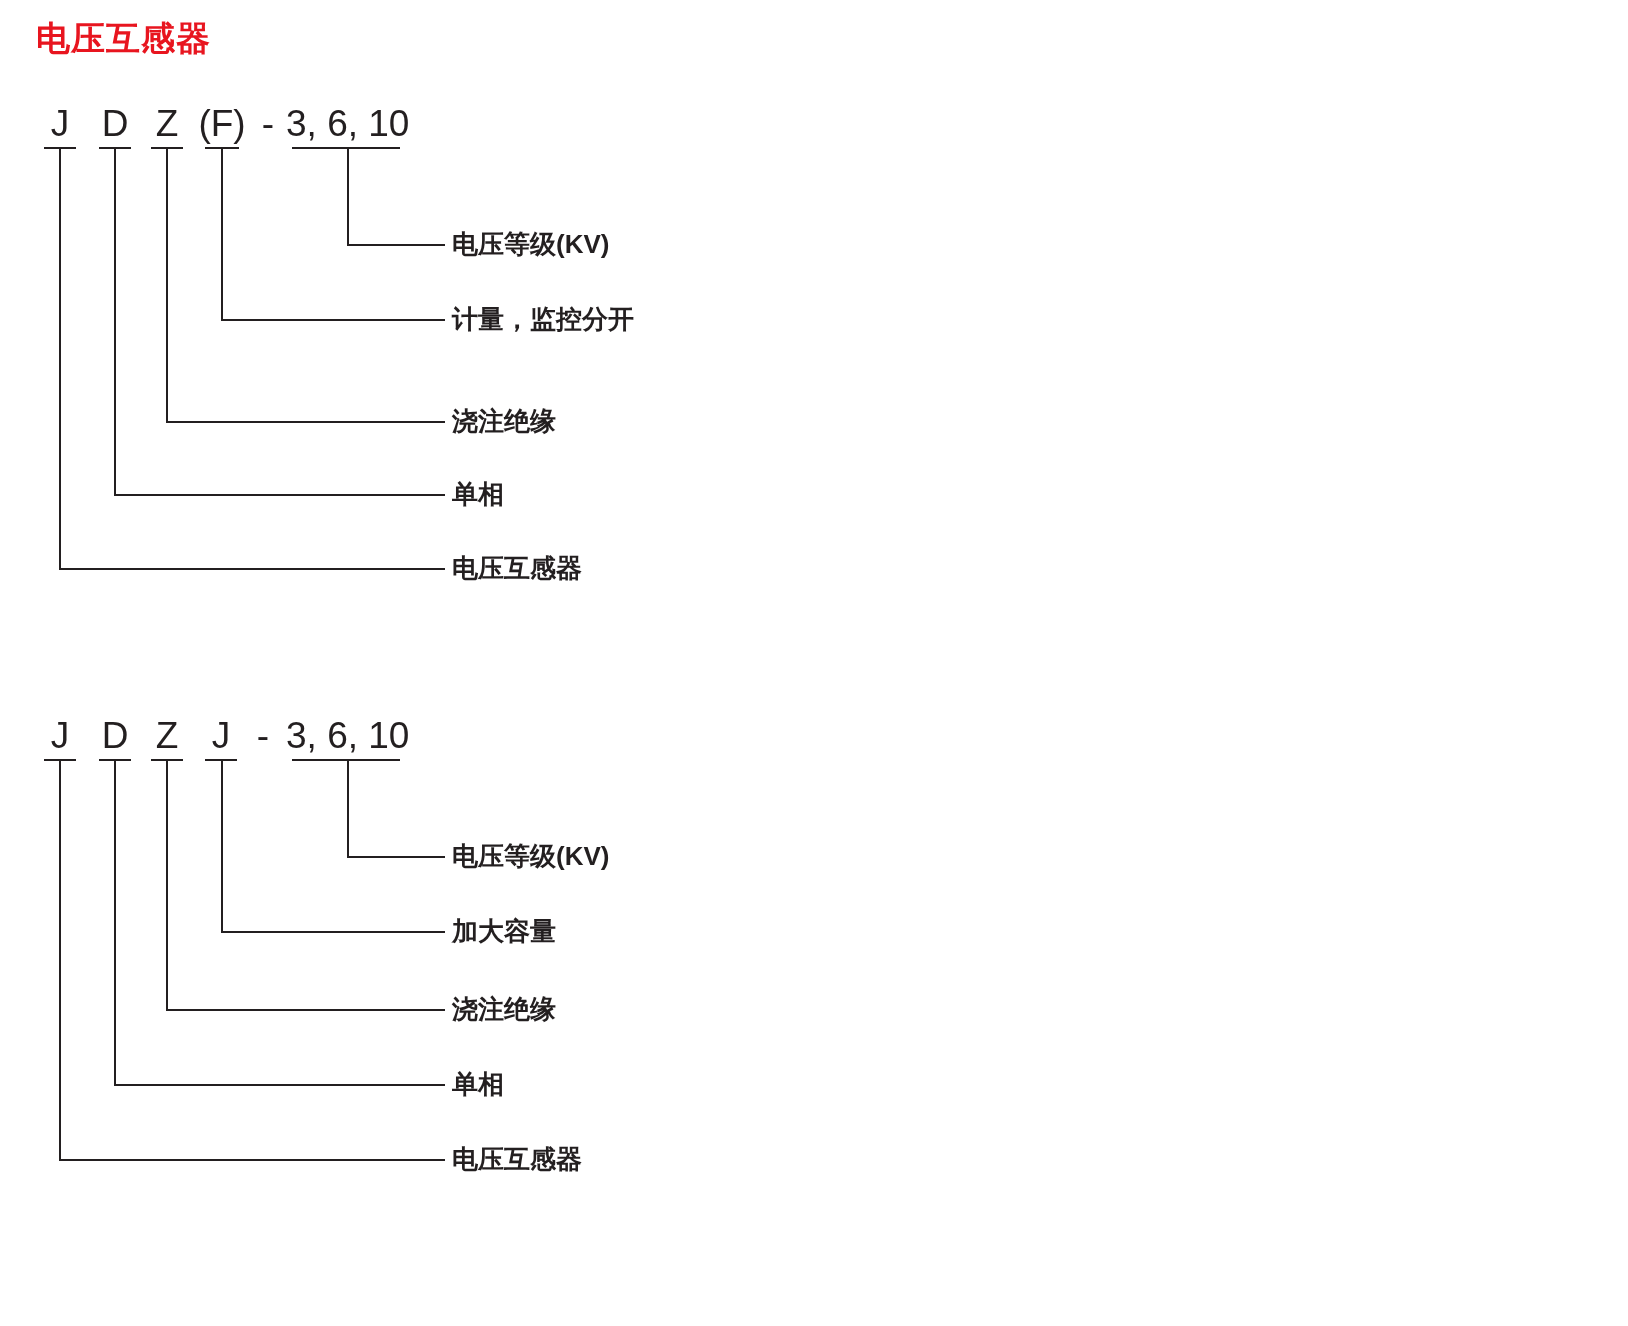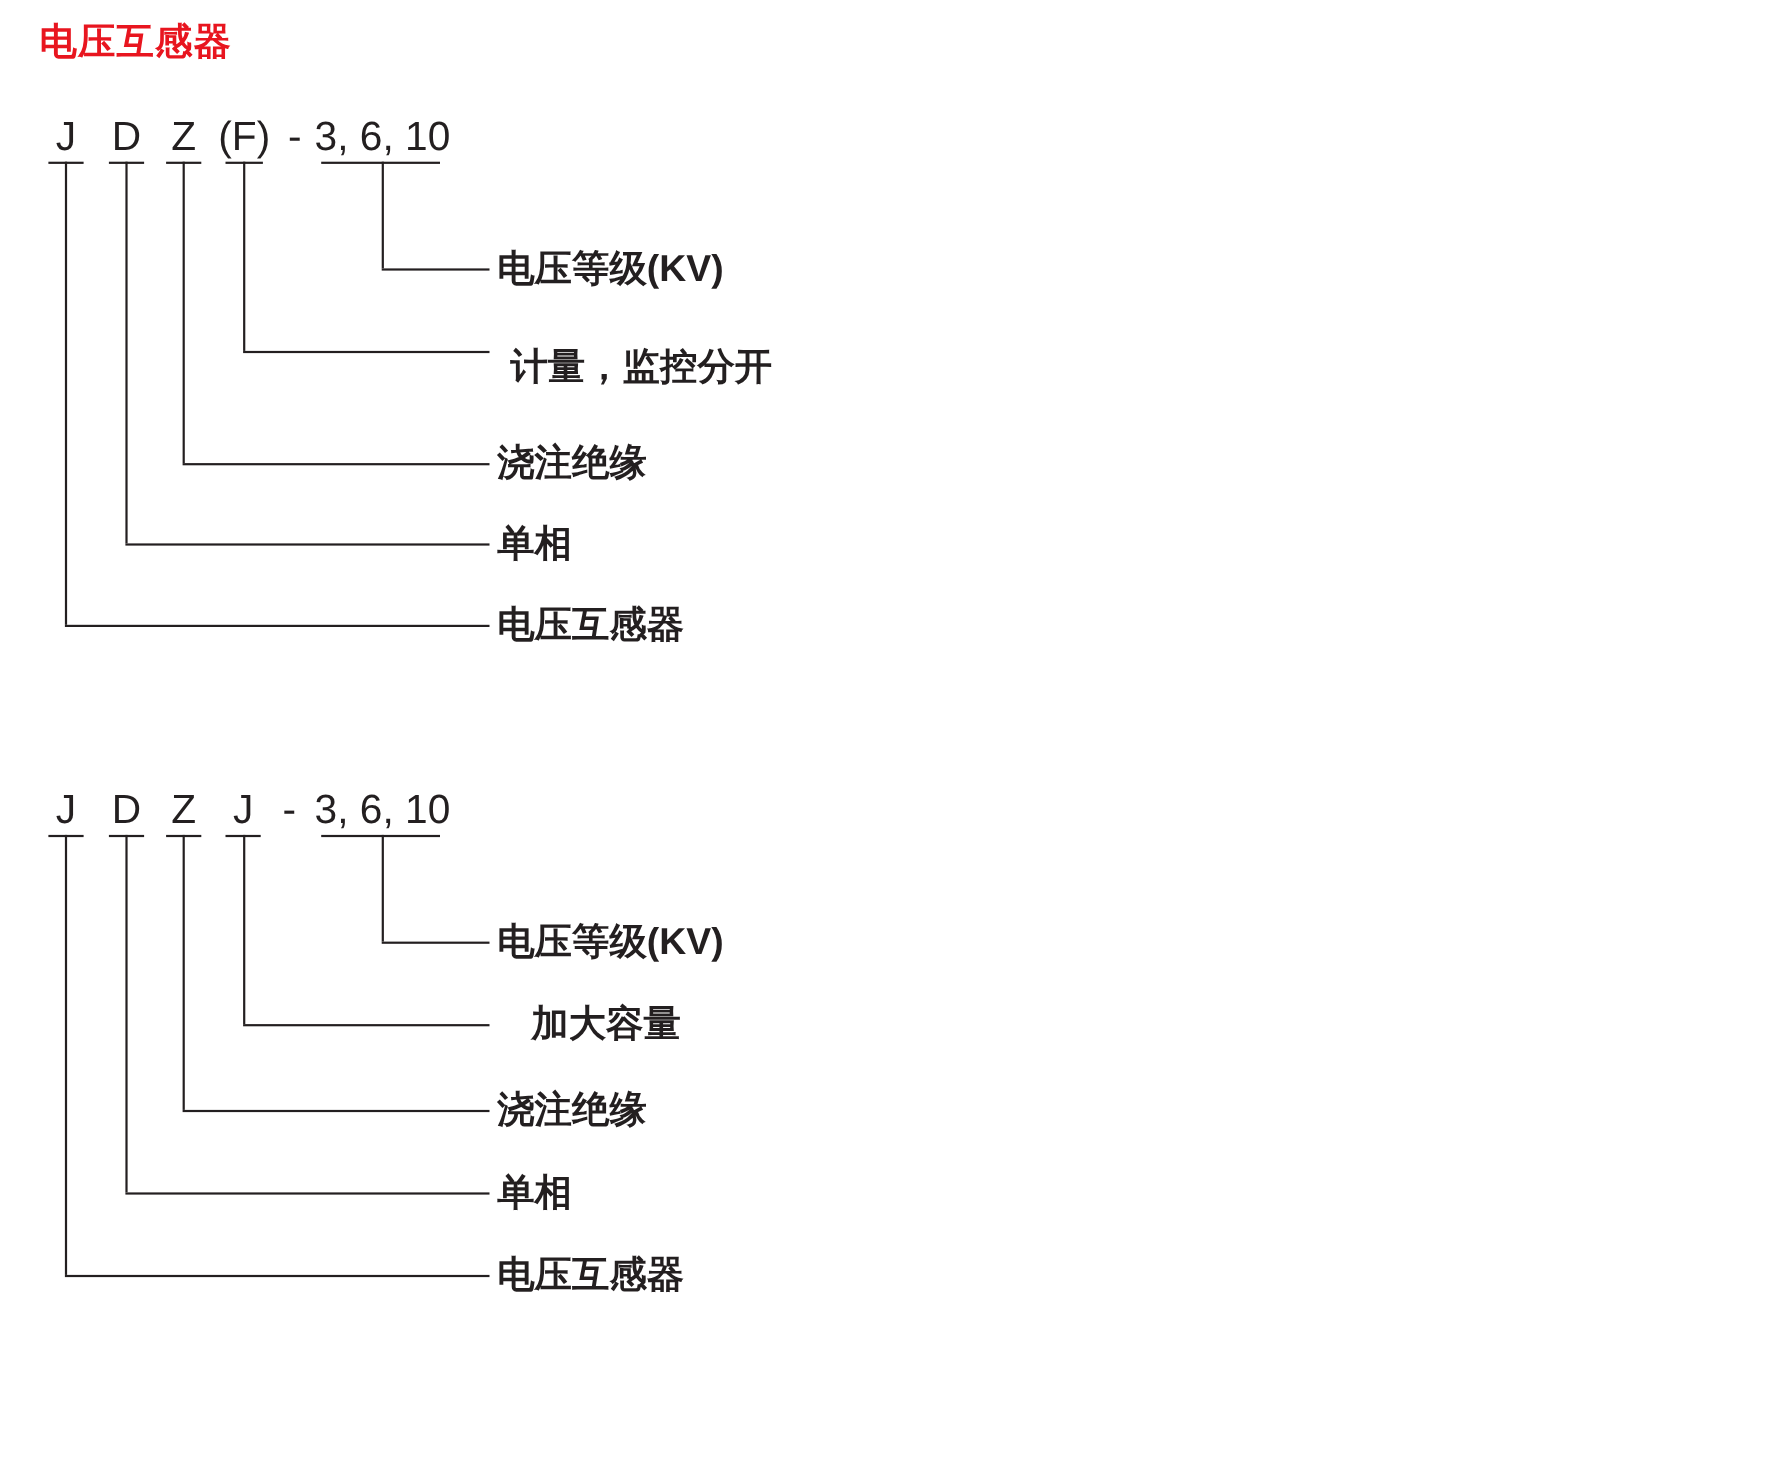--- a/index.html
+++ b/index.html
@@ -77,21 +77,21 @@
   .hline {
     position: absolute;
     height: 0;
     border-top: 2px solid #231f20;
   }
 
   
   .leader-label {
     position: absolute;
     left: 452px;
-    font-size: 34px;
+    font-size: 26px;
     font-weight: bold;
     line-height: 30px;
     color: #231f20;
     white-space: nowrap;
     transform: translateY(-50%);
   }
 </style>
 </head>
 <body style="background: rgb(255, 255, 255);">
 
@@ -115,21 +115,21 @@
     <div class="token-rule" style="left: 151px; top: 147px; width: 32px; border-top-color: rgb(35, 31, 32);"></div>
     <div class="token-rule" style="left: 205px; top: 147px; width: 34px; border-top-color: rgb(35, 31, 32);"></div>
     <div class="token-rule" style="left: 292px; top: 147px; width: 108px; border-top-color: rgb(35, 31, 32);"></div>
 
     <div class="vline" style="left: 347px; top: 147px; height: 97px; border-left-color: rgb(35, 31, 32);"></div>
     <div class="hline" style="left: 347px; top: 244px; width: 98px; border-top-color: rgb(35, 31, 32);"></div>
     <div class="leader-label" style="top:244px;">电压等级(KV)</div>
 
     <div class="vline" style="left: 221px; top: 147px; height: 172px; border-left-color: rgb(35, 31, 32);"></div>
     <div class="hline" style="left: 221px; top: 319px; width: 224px; border-top-color: rgb(35, 31, 32);"></div>
-    <div class="leader-label" style="top:334px;margin-left:12px;">计量，监控分开</div>
+    <div class="leader-label" style="top:319px;">计量，监控分开</div>
 
     <div class="vline" style="left: 166px; top: 147px; height: 274px; border-left-color: rgb(35, 31, 32);"></div>
     <div class="hline" style="left: 166px; top: 421px; width: 279px; border-top-color: rgb(35, 31, 32);"></div>
     <div class="leader-label" style="top:421px;">浇注绝缘</div>
 
     <div class="vline" style="left: 114px; top: 147px; height: 347px; border-left-color: rgb(35, 31, 32);"></div>
     <div class="hline" style="left: 114px; top: 494px; width: 331px; border-top-color: rgb(35, 31, 32);"></div>
     <div class="leader-label" style="top:494px;">单相</div>
 
     <div class="vline" style="left: 59px; top: 147px; height: 421px; border-left-color: rgb(35, 31, 32);"></div>
@@ -153,21 +153,21 @@
     <div class="token-rule" style="left: 151px; top: 147px; width: 32px; border-top-color: rgb(35, 31, 32);"></div>
     <div class="token-rule" style="left: 205px; top: 147px; width: 32px; border-top-color: rgb(35, 31, 32);"></div>
     <div class="token-rule" style="left: 292px; top: 147px; width: 108px; border-top-color: rgb(35, 31, 32);"></div>
 
     <div class="vline" style="left: 347px; top: 147px; height: 97px; border-left-color: rgb(35, 31, 32);"></div>
     <div class="hline" style="left: 347px; top: 244px; width: 98px; border-top-color: rgb(35, 31, 32);"></div>
     <div class="leader-label" style="top:244px;">电压等级(KV)</div>
 
     <div class="vline" style="left: 221px; top: 147px; height: 172px; border-left-color: rgb(35, 31, 32);"></div>
     <div class="hline" style="left: 221px; top: 319px; width: 224px; border-top-color: rgb(35, 31, 32);"></div>
-    <div class="leader-label" style="top:319px;margin-left:31px;">加大容量</div>
+    <div class="leader-label" style="top:319px;">加大容量</div>
 
     <div class="vline" style="left: 166px; top: 147px; height: 250px; border-left-color: rgb(35, 31, 32);"></div>
     <div class="hline" style="left: 166px; top: 397px; width: 279px; border-top-color: rgb(35, 31, 32);"></div>
     <div class="leader-label" style="top:397px;">浇注绝缘</div>
 
     <div class="vline" style="left: 114px; top: 147px; height: 325px; border-left-color: rgb(35, 31, 32);"></div>
     <div class="hline" style="left: 114px; top: 472px; width: 331px; border-top-color: rgb(35, 31, 32);"></div>
     <div class="leader-label" style="top:472px;">单相</div>
 
     <div class="vline" style="left: 59px; top: 147px; height: 400px; border-left-color: rgb(35, 31, 32);"></div>

